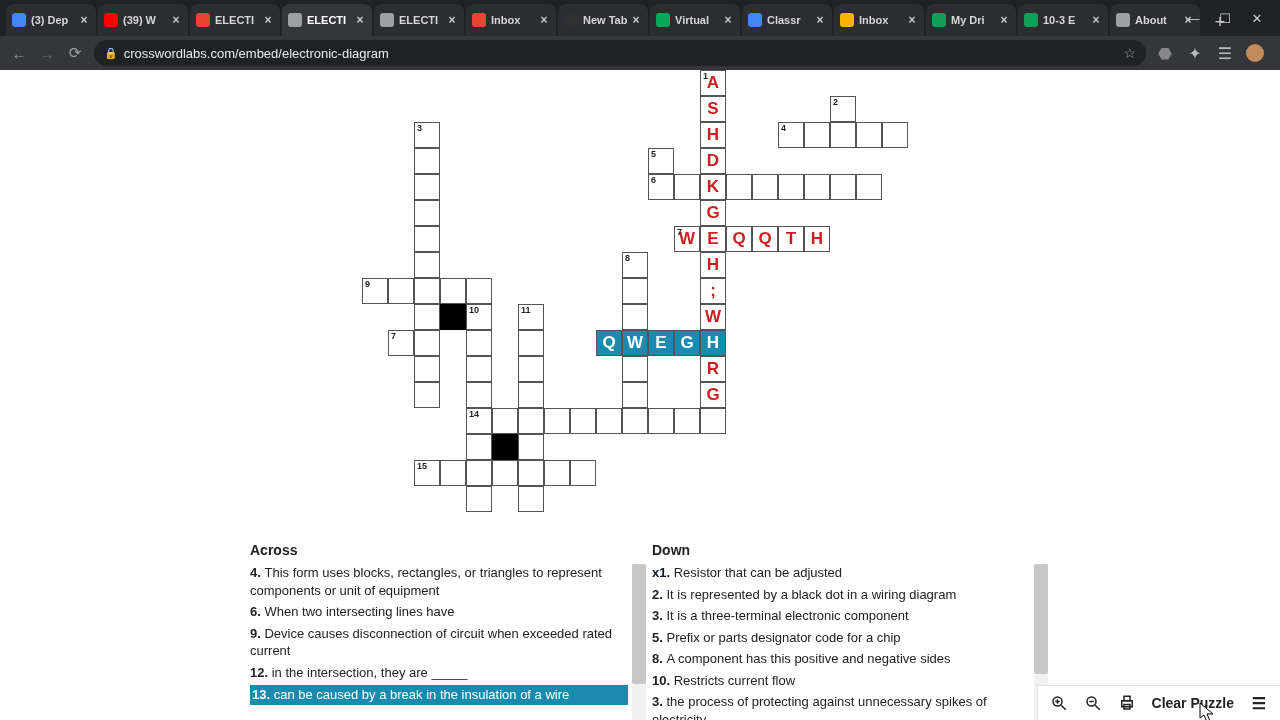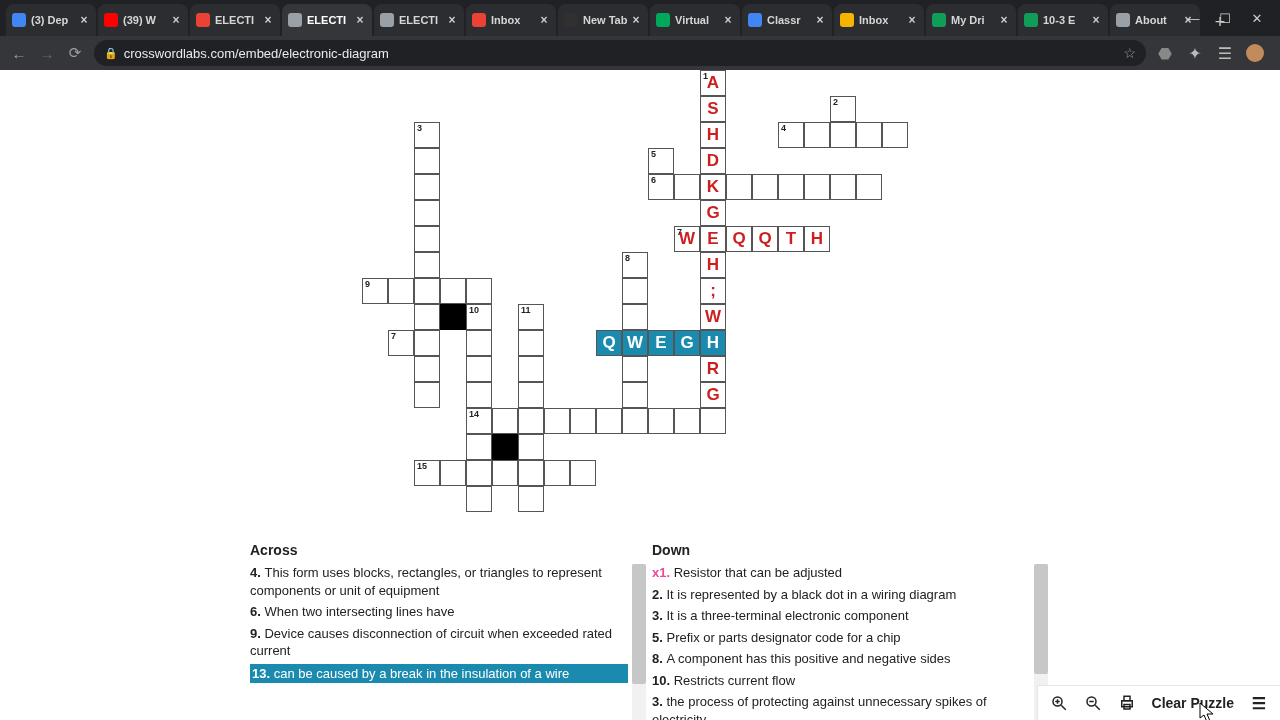--- a/index.html
+++ b/index.html
@@ -63,21 +63,21 @@
   .cell.black { background:#000; border-color:#000; }
   .cell.red { color:#cc1f1f; }
   .cell.highlight { background:#1a8baf; color:#fff; }
 
   
   .clues { position:absolute; left:250px; right:250px; top:472px; display:flex; gap:24px; font-size:13px; color:#222; }
   .col { flex:1; position:relative; }
   .col h3 { font-size:14px; margin:0 0 6px 0; font-weight:bold; }
   .clue { margin:0 0 4px 0; line-height:1.35; }
   .clue .cn { font-weight:bold; }
-  .clue.wrong .cn { color:#ec4899; }
+  .clue.wrong .cn { color:#0f172a; }
   .clue.selected { background:#1a8baf; color:#fff; padding:1px 2px; }
   .scroll-hint {
     position:absolute; right:-18px; top:22px; bottom:0; width:14px;
   }
   .scroll-hint .track { position:absolute; inset:0; background:#f1f1f1; }
   .scroll-hint .thumb { position:absolute; top:0; left:0; right:0; height:70px; background:#c7c7c7; border-radius:2px; }
   .scroll-hint .arrow { position:absolute; left:0; right:0; height:14px; background:#f1f1f1; color:#666; font-size:10px; text-align:center; line-height:14px; }
   .scroll-hint .arrow.bottom { bottom:0; }
 
   
@@ -365,20 +365,21 @@
         <div class="cell" style="left: 156px; top: 416px;"></div>
       </div>
 
     <div class="clues">
       <div class="col">
         <h3>Across</h3>
         <div id="across-list">
             <div class="clue"><span class="cn">4. </span><span>This form uses blocks, rectangles, or triangles to represent components or unit of equipment</span></div>
             <div class="clue"><span class="cn">6. </span><span>When two intersecting lines have</span></div>
             <div class="clue"><span class="cn">9. </span><span>Device causes disconnection of circuit when exceeded rated current</span></div>
+            <div class="clue"><span class="cn">12. </span><span>in the intersection, they are _____</span></div>
             <div class="clue selected"><span class="cn">13. </span><span>can be caused by a break in the insulation of a wire</span></div>
           </div>
         <div class="scroll-hint">
           <div class="track"></div>
           <div class="thumb" style="height:120px"></div>
           <div class="arrow bottom">▾</div>
         </div>
       </div>
       <div class="col">
         <h3>Down</h3>

